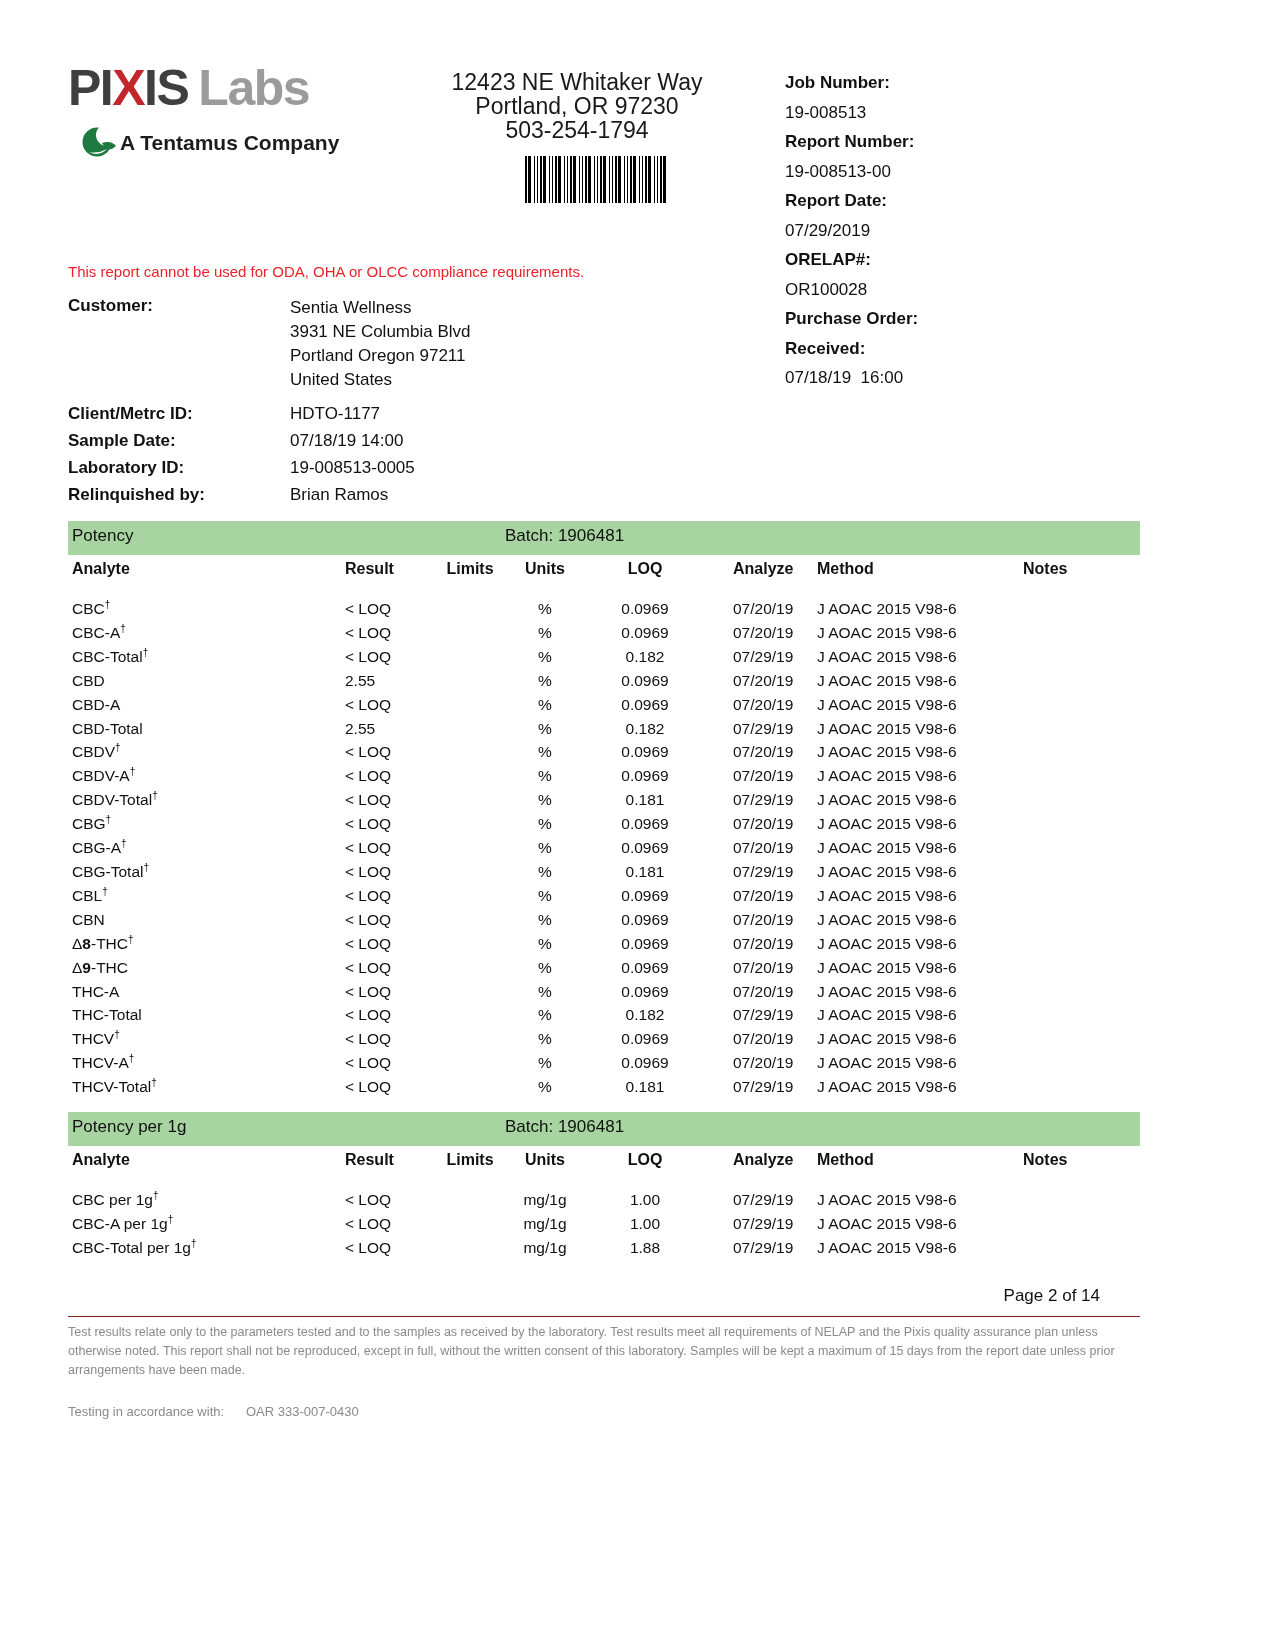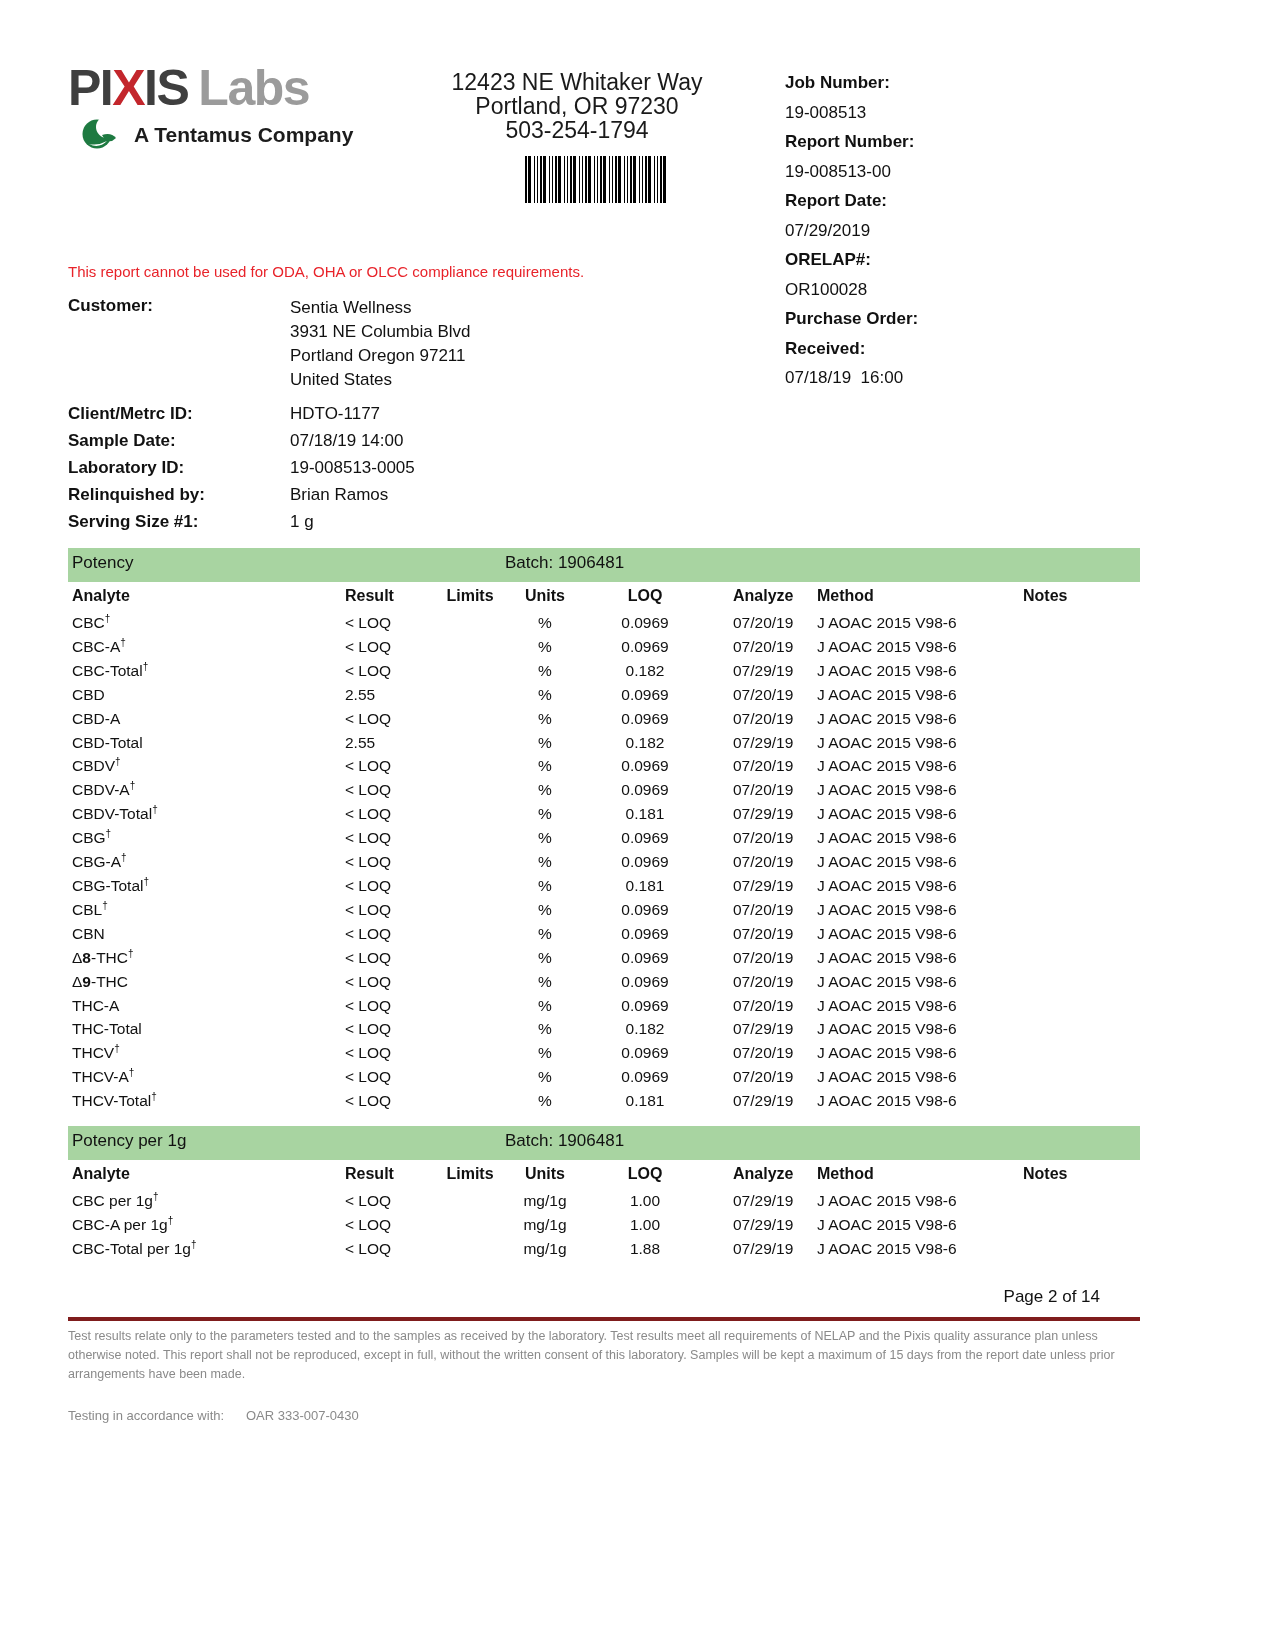--- a/index.html
+++ b/index.html
@@ -7,21 +7,21 @@
     width:1275px;height:1650px;position:relative;margin:0 auto;background:#fff;
     font-family:"Liberation Sans",sans-serif;color:#111;overflow:hidden;
   }
   .content{position:absolute;left:68px;top:0;width:1072px;}
 
   
   .header{position:relative;height:175px;margin-top:62px;}
   .logo-line1{font-size:50px;font-weight:bold;letter-spacing:-1.5px;color:#3f3f3f;line-height:52px;white-space:nowrap;}
   .logo-x{color:#c3262c;}
   .logo-labs{color:#9b9b9b;margin-left:10px;}
-  .logo-line2{display:flex;align-items:center;gap:14px;margin:2px 0 0 14px;}
+  .logo-line2{display:flex;align-items:center;gap:0;margin:10px 0 0 14px;}
   .tagline{font-size:21px;font-weight:bold;color:#1c1c1c;}
 
   .addr{position:absolute;left:359px;top:8px;width:300px;text-align:center;font-size:23px;line-height:24px;color:#1a1a1a;}
   .barcode{width:142px;height:47px;margin:14px 0 0 98px;
     background:repeating-linear-gradient(90deg,#000 0 2px,#fff 2px 3px,#000 3px 6px,#fff 6px 9px,#000 9px 10px,#fff 10px 12px,#000 12px 13px,#fff 13px 15px);}
 
   .meta{position:absolute;left:717px;top:6px;width:360px;font-size:17px;}
   .meta-row{display:flex;line-height:29.5px;flex-direction:column;}
   .meta-label{width:165px;font-weight:bold;flex:0 0 auto;}
   .meta-value{white-space:pre-wrap;}
@@ -37,37 +37,37 @@
 
   
   .results-title{text-align:center;font-size:24px;font-weight:bold;margin-top:18px;line-height:28px;}
   .banner{position:relative;background:#a8d4a1;height:34px;line-height:30px;font-size:17px;padding-left:4px;margin-top:13px;}
   .banner-batch{position:absolute;left:437px;top:0;}
   .section{margin-top:0;}
   .section + .section{margin-top:12px;}
 
   .trow{display:flex;}
   .thead{font-weight:bold;font-size:16px;line-height:24px;margin-top:2px;}
-  .tbody{margin-top:3px;}
+  .tbody{margin-top:16px;}
   .tbody .trow{line-height:23.9px;font-size:15.5px;}
   .cell{flex:0 0 auto;box-sizing:border-box;white-space:nowrap;overflow:hidden;}
   .c-analyte{width:277px;padding-left:4px;}
   .c-result{width:90px;}
   .c-limits{width:70px;text-align:center;}
   .c-units{width:80px;text-align:center;}
   .c-loq{width:120px;text-align:center;}
   .c-analyze{width:100px;padding-left:28px;}
   .c-method{width:210px;padding-left:12px;}
   .c-notes{width:125px;padding-left:8px;}
   sup.dag{font-size:10px;vertical-align:super;line-height:0;}
   b.dnum{font-weight:bold;}
 
   
   .page-label{text-align:right;font-size:17px;margin-top:26px;padding-right:40px;line-height:20px;}
-  .footer-note{margin-top:10px;border-top:4px solid #7f1d1d;padding-top:6px;color:#8a8a8a;font-size:12.5px;line-height:19px;}
+  .footer-note{margin-top:10px;border-top:1px solid #7f1d1d;padding-top:6px;color:#8a8a8a;font-size:12.5px;line-height:19px;}
   .testing{margin-top:22px;color:#8a8a8a;font-size:13px;display:flex;line-height:19px;}
   .testing-label{width:178px;flex:0 0 auto;}
 </style>
 </head>
 <body>
 
 <div class="page">
   <div class="content">
 
     <div class="header">
@@ -145,24 +145,20 @@
           <span class="kv-value">07/18/19 14:00</span>
         </div>
         <div class="kv">
           <span class="kv-label">Laboratory ID:</span>
           <span class="kv-value">19-008513-0005</span>
         </div>
         <div class="kv">
           <span class="kv-label">Relinquished by:</span>
           <span class="kv-value">Brian Ramos</span>
         </div>
-        <div class="kv">
-          <span class="kv-label">Serving Size #1:</span>
-          <span class="kv-value">1 g</span>
-        </div>
       </div>
 
 
     <div id="sections">
         <div class="section">
           <div class="banner"><span class="banner-title">Potency</span><span class="banner-batch">Batch: 1906481</span></div>
           <div class="trow thead">
             <span class="cell c-analyte">Analyte</span>
             <span class="cell c-result">Result</span>
             <span class="cell c-limits">Limits</span>

